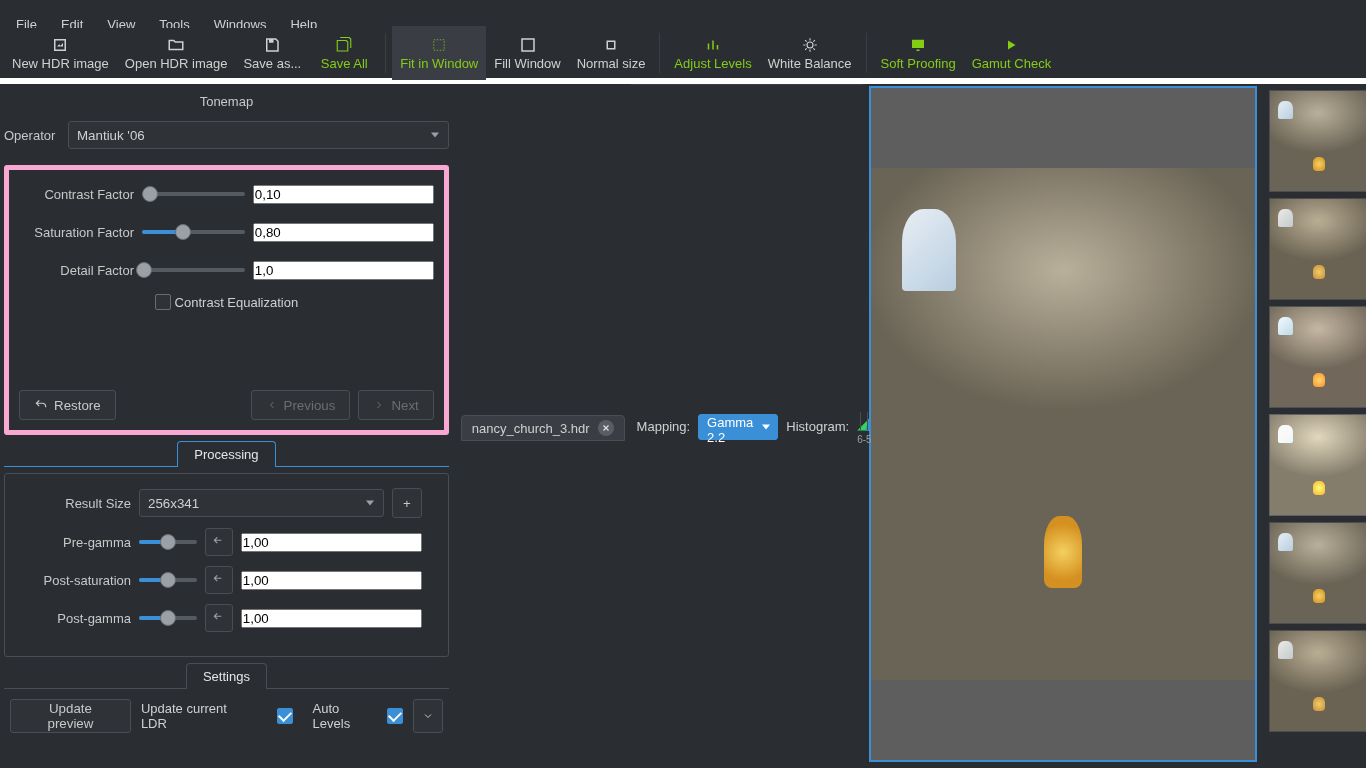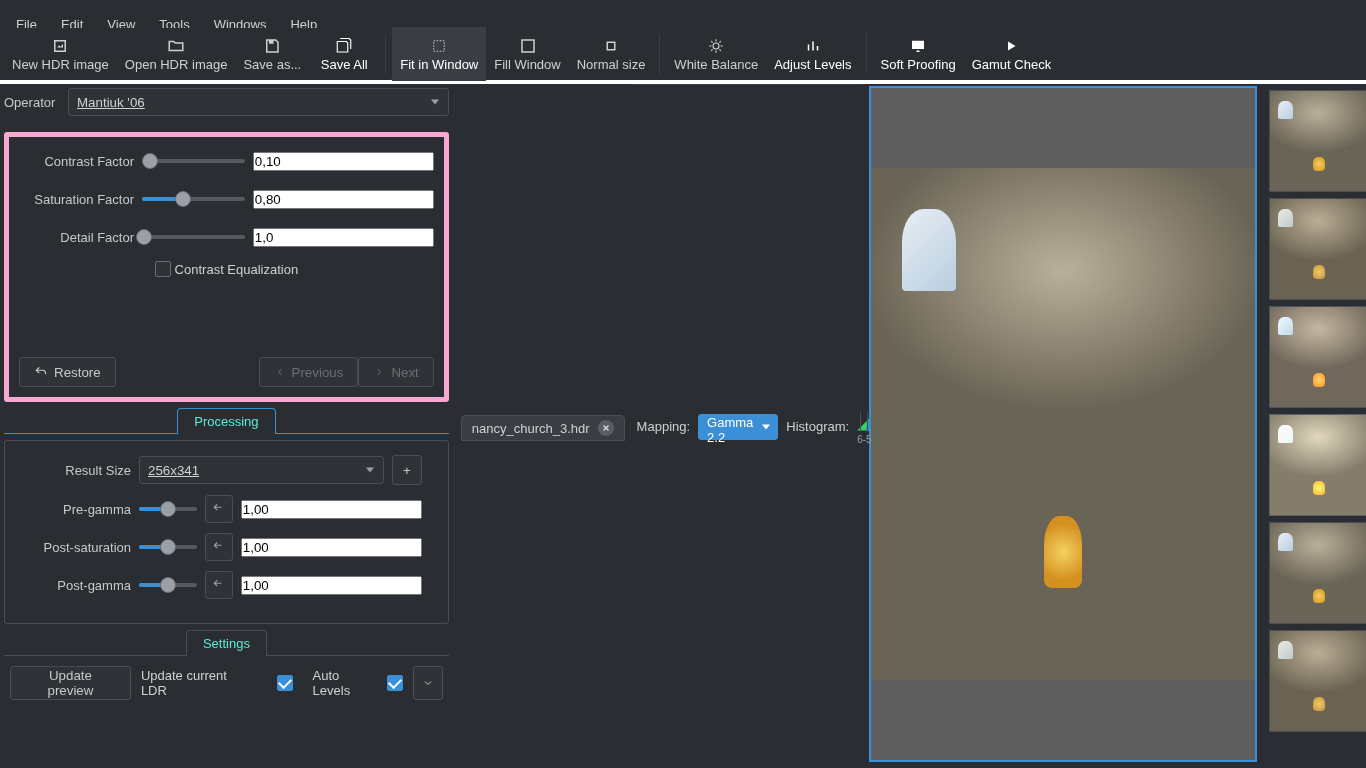--- a/index.html
+++ b/index.html
@@ -3,24 +3,24 @@
 <meta charset="utf-8">
 <style>
 * { box-sizing: border-box; margin: 0; padding: 0; font-family: -apple-system, "Segoe UI", Arial, sans-serif; }
 body { background: #2a2e32; color: #d0d0d0; font-size: 13px; width: 1366px; height: 768px; overflow: hidden; display: flex; flex-direction: column; }
 
 
 .menubar { display: flex; height: 28px; align-items: center; padding: 0 4px; background: #2a2e32; }
 .menubar span { padding: 4px 12px; cursor: pointer; margin-top: 21px; }
 
 
-.toolbar { display: flex; height: 56px; align-items: center; background: #2a2e32; border-bottom: 4px solid #ffffff; padding: 0 4px; }
+.toolbar { display: flex; height: 56px; align-items: center; background: #2a2e32; border-bottom: 6px solid #ffffff; padding: 0 4px; }
 .toolbutton { display: flex; flex-direction: column; align-items: center; justify-content: center; min-width: 70px; height: 54px; padding: 0 8px; cursor: pointer; gap: 2px; }
 .toolbutton.active { background: #3a3e44; }
-.toolbutton.disabled { color: #ffffff; }
+.toolbutton.disabled { color: #84cc16; }
 .toolbutton svg { width: 18px; height: 18px; fill: currentColor; }
 .toolbar-sep { width: 1px; height: 40px; background: #3a3e44; margin: 0 6px; }
 
 
 .main { flex: 1; display: flex; overflow: hidden; }
 
 
 .leftpanel { width: 490px; display: flex; flex-direction: column; gap: 6px; padding: 4px 6px 6px 4px; overflow: hidden; }
 
 .section-title { text-align: center; padding: 6px 0; color: #c8c8c8; }
@@ -34,46 +34,46 @@
   background: #2f3338; border: 1px solid #4a4e54; color: #d0d0d0;
   height: 28px; padding: 0 24px 0 8px; border-radius: 3px;
   appearance: none; position: relative;
 }
 .select-wrap { position: relative; flex: 1; }
 .select-wrap::after {
   content: ""; position: absolute; right: 10px; top: 50%; transform: translateY(-50%);
   width: 0; height: 0; border-left: 4px solid transparent; border-right: 4px solid transparent;
   border-top: 5px solid #9aa0a6; pointer-events: none;
 }
-.select-wrap select { width: 100%; text-decoration: underline; }
+.select-wrap select { width: 100%; }
 
 
 .slider-row { display: flex; align-items: center; gap: 8px; margin-bottom: 10px; }
 .slider-row label { width: 115px; text-align: right; color: #c8c8c8; }
 .slider { flex: 1; position: relative; height: 28px; display: flex; align-items: center; }
 .slider-track { position: relative; width: 100%; height: 4px; background: #555a60; border-radius: 2px; }
 .slider-fill { position: absolute; left: 0; top: 0; height: 100%; background: #3b8fd6; border-radius: 2px; }
 .slider-thumb { position: absolute; top: 50%; transform: translate(-50%, -50%); width: 16px; height: 16px; background: #9aa0a6; border-radius: 50%; border: 1px solid #6a6e72; }
 
 .checkbox-row { display: flex; justify-content: center; align-items: center; gap: 4px; margin-top: 6px; }
 .chk { width: 16px; height: 16px; border: 1px solid #6a6e72; border-radius: 2px; background: #2f3338; }
 .chk.on { background: #3b8fd6; border-color: #3b8fd6; position: relative; }
 .chk.on::after { content: ""; position: absolute; left: 3px; top: 0px; width: 6px; height: 10px; border-right: 2px solid #fff; border-bottom: 2px solid #fff; transform: rotate(45deg); }
 
 .btn { background: #2f3338; border: 1px solid #4a4e54; color: #c8c8c8; height: 30px; padding: 0 14px; border-radius: 3px; display: inline-flex; align-items: center; gap: 6px; cursor: pointer; }
 .btn.disabled { color: #6a6e72; }
 .btn.small { padding: 0 8px; width: 30px; justify-content: center; }
 
 .row-buttons { display: flex; justify-content: space-between; margin-top: 80px; }
-.row-buttons .rightgrp { display: flex; }
+.row-buttons .rightgrp { display: flex; gap: 8px; }
 
 
 .tabs { display: flex; justify-content: center; position: relative; }
 .tabs::before { content:""; position:absolute; bottom:0; left:0; right:0; height:1px; background:#3b8fd6; }
-.tab { padding: 5px 16px; border: 1px solid #3b8fd6; border-bottom: none; border-radius: 4px 4px 0 0; background: #2a2e32; position: relative; z-index: 1; color:#5eead4;}
+.tab { padding: 5px 16px; border: 1px solid #3b8fd6; border-bottom: none; border-radius: 4px 4px 0 0; background: #2a2e32; position: relative; z-index: 1; color:#e5e5e5;}
 .tab.settings { border-color: #4a4e54; }
 .tabs.settings-tabs::before { background: #4a4e54; }
 
 .proc-box { border: 1px solid #4a4e54; border-radius: 3px; padding: 14px 26px; }
 .proc-box .slider-row label { width: 100px; }
 .reset-btn { width: 28px; height: 28px; background:#2f3338; border:1px solid #4a4e54; border-radius:3px; display:flex; align-items:center; justify-content:center; color:#9aa0a6; cursor:pointer;}
 
 
 .bottombar { display: flex; align-items: center; gap: 10px; padding: 4px 6px; }
 .bottombar .btn { height: 34px; }
@@ -185,52 +185,53 @@
       </svg>
     <span>Fill Window</span>
   </div>
   <div class="toolbutton">
     <svg viewBox="0 0 24 24">
         <rect x="7" y="7" width="10" height="10" fill="none" stroke="currentColor" stroke-width="2"></rect>
       </svg>
     <span>Normal size</span>
   </div>
   <div class="toolbar-sep"></div>
+  <div class="toolbutton disabled">
+    <svg viewBox="0 0 24 24">
+        <path d="M6 18V10M12 18V6M18 18V12" stroke="currentColor" stroke-width="2"></path>
+      </svg>
+    <span>Adjust Levels</span>
+  </div>
   <div class="toolbutton">
     <svg viewBox="0 0 24 24">
         <circle cx="12" cy="12" r="4" fill="none" stroke="currentColor" stroke-width="1.5"></circle>
         <path d="M12 3v3M12 18v3M3 12h3M18 12h3M5.5 5.5l2 2M16.5 16.5l2 2M18.5 5.5l-2 2M7.5 16.5l-2 2" stroke="currentColor" stroke-width="1.5"></path>
       </svg>
     <span>White Balance</span>
   </div>
-  <div class="toolbutton disabled">
-    <svg viewBox="0 0 24 24">
-        <path d="M6 18V10M12 18V6M18 18V12" stroke="currentColor" stroke-width="2"></path>
-      </svg>
-    <span>Adjust Levels</span>
-  </div>
   <div class="toolbar-sep"></div>
   <div class="toolbutton disabled">
     <svg viewBox="0 0 24 24">
         <rect x="4" y="5" width="16" height="11" fill="currentColor"></rect>
         <path d="M10 19h4" stroke="currentColor" stroke-width="2"></path>
       </svg>
     <span>Soft Proofing</span>
   </div>
   <div class="toolbutton disabled">
     <svg viewBox="0 0 24 24">
         <path d="M8 6l10 6-10 6z" fill="currentColor"></path>
       </svg>
     <span>Gamut Check</span>
   </div>
 </div>
 
 <div class="main">
 
   <div class="leftpanel">
+    <div class="section-title">Tonemap</div>
 
     <div class="form-row">
       <label style="width:56px; text-align:left;">Operator</label>
       <div class="select-wrap">
         <select>
           <option>Mantiuk '06</option>
         </select>
       </div>
     </div>
 

